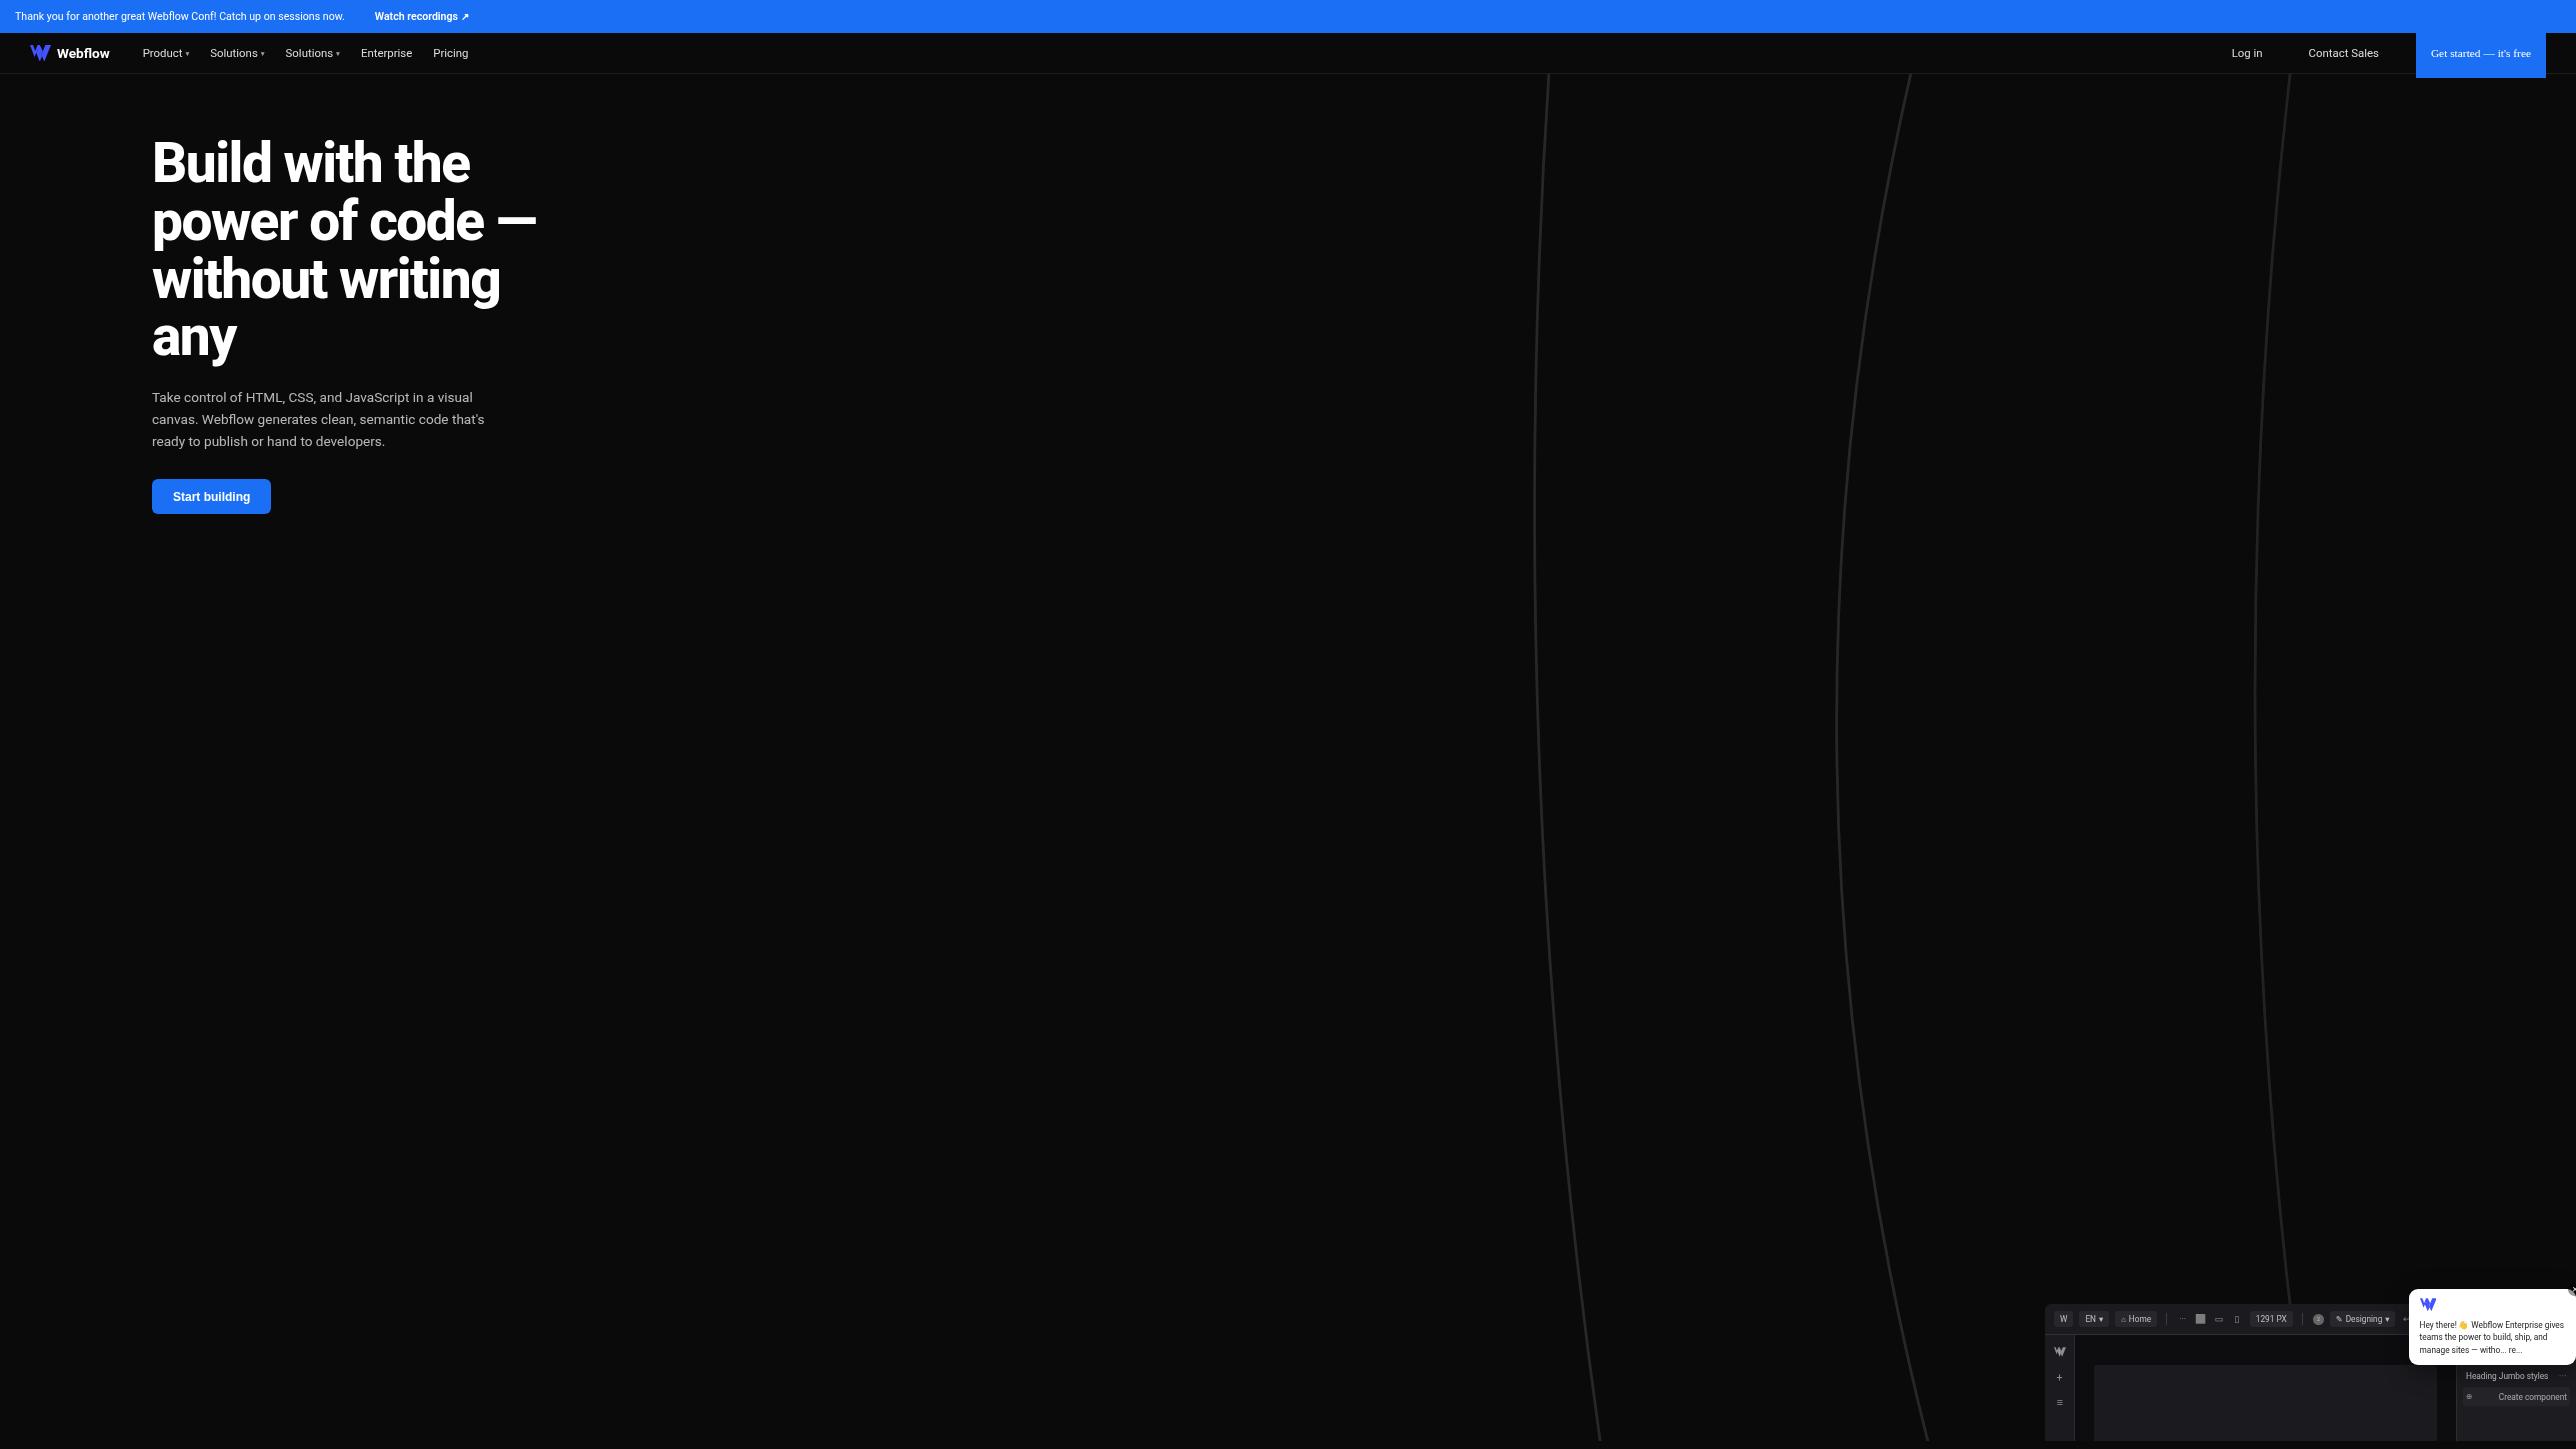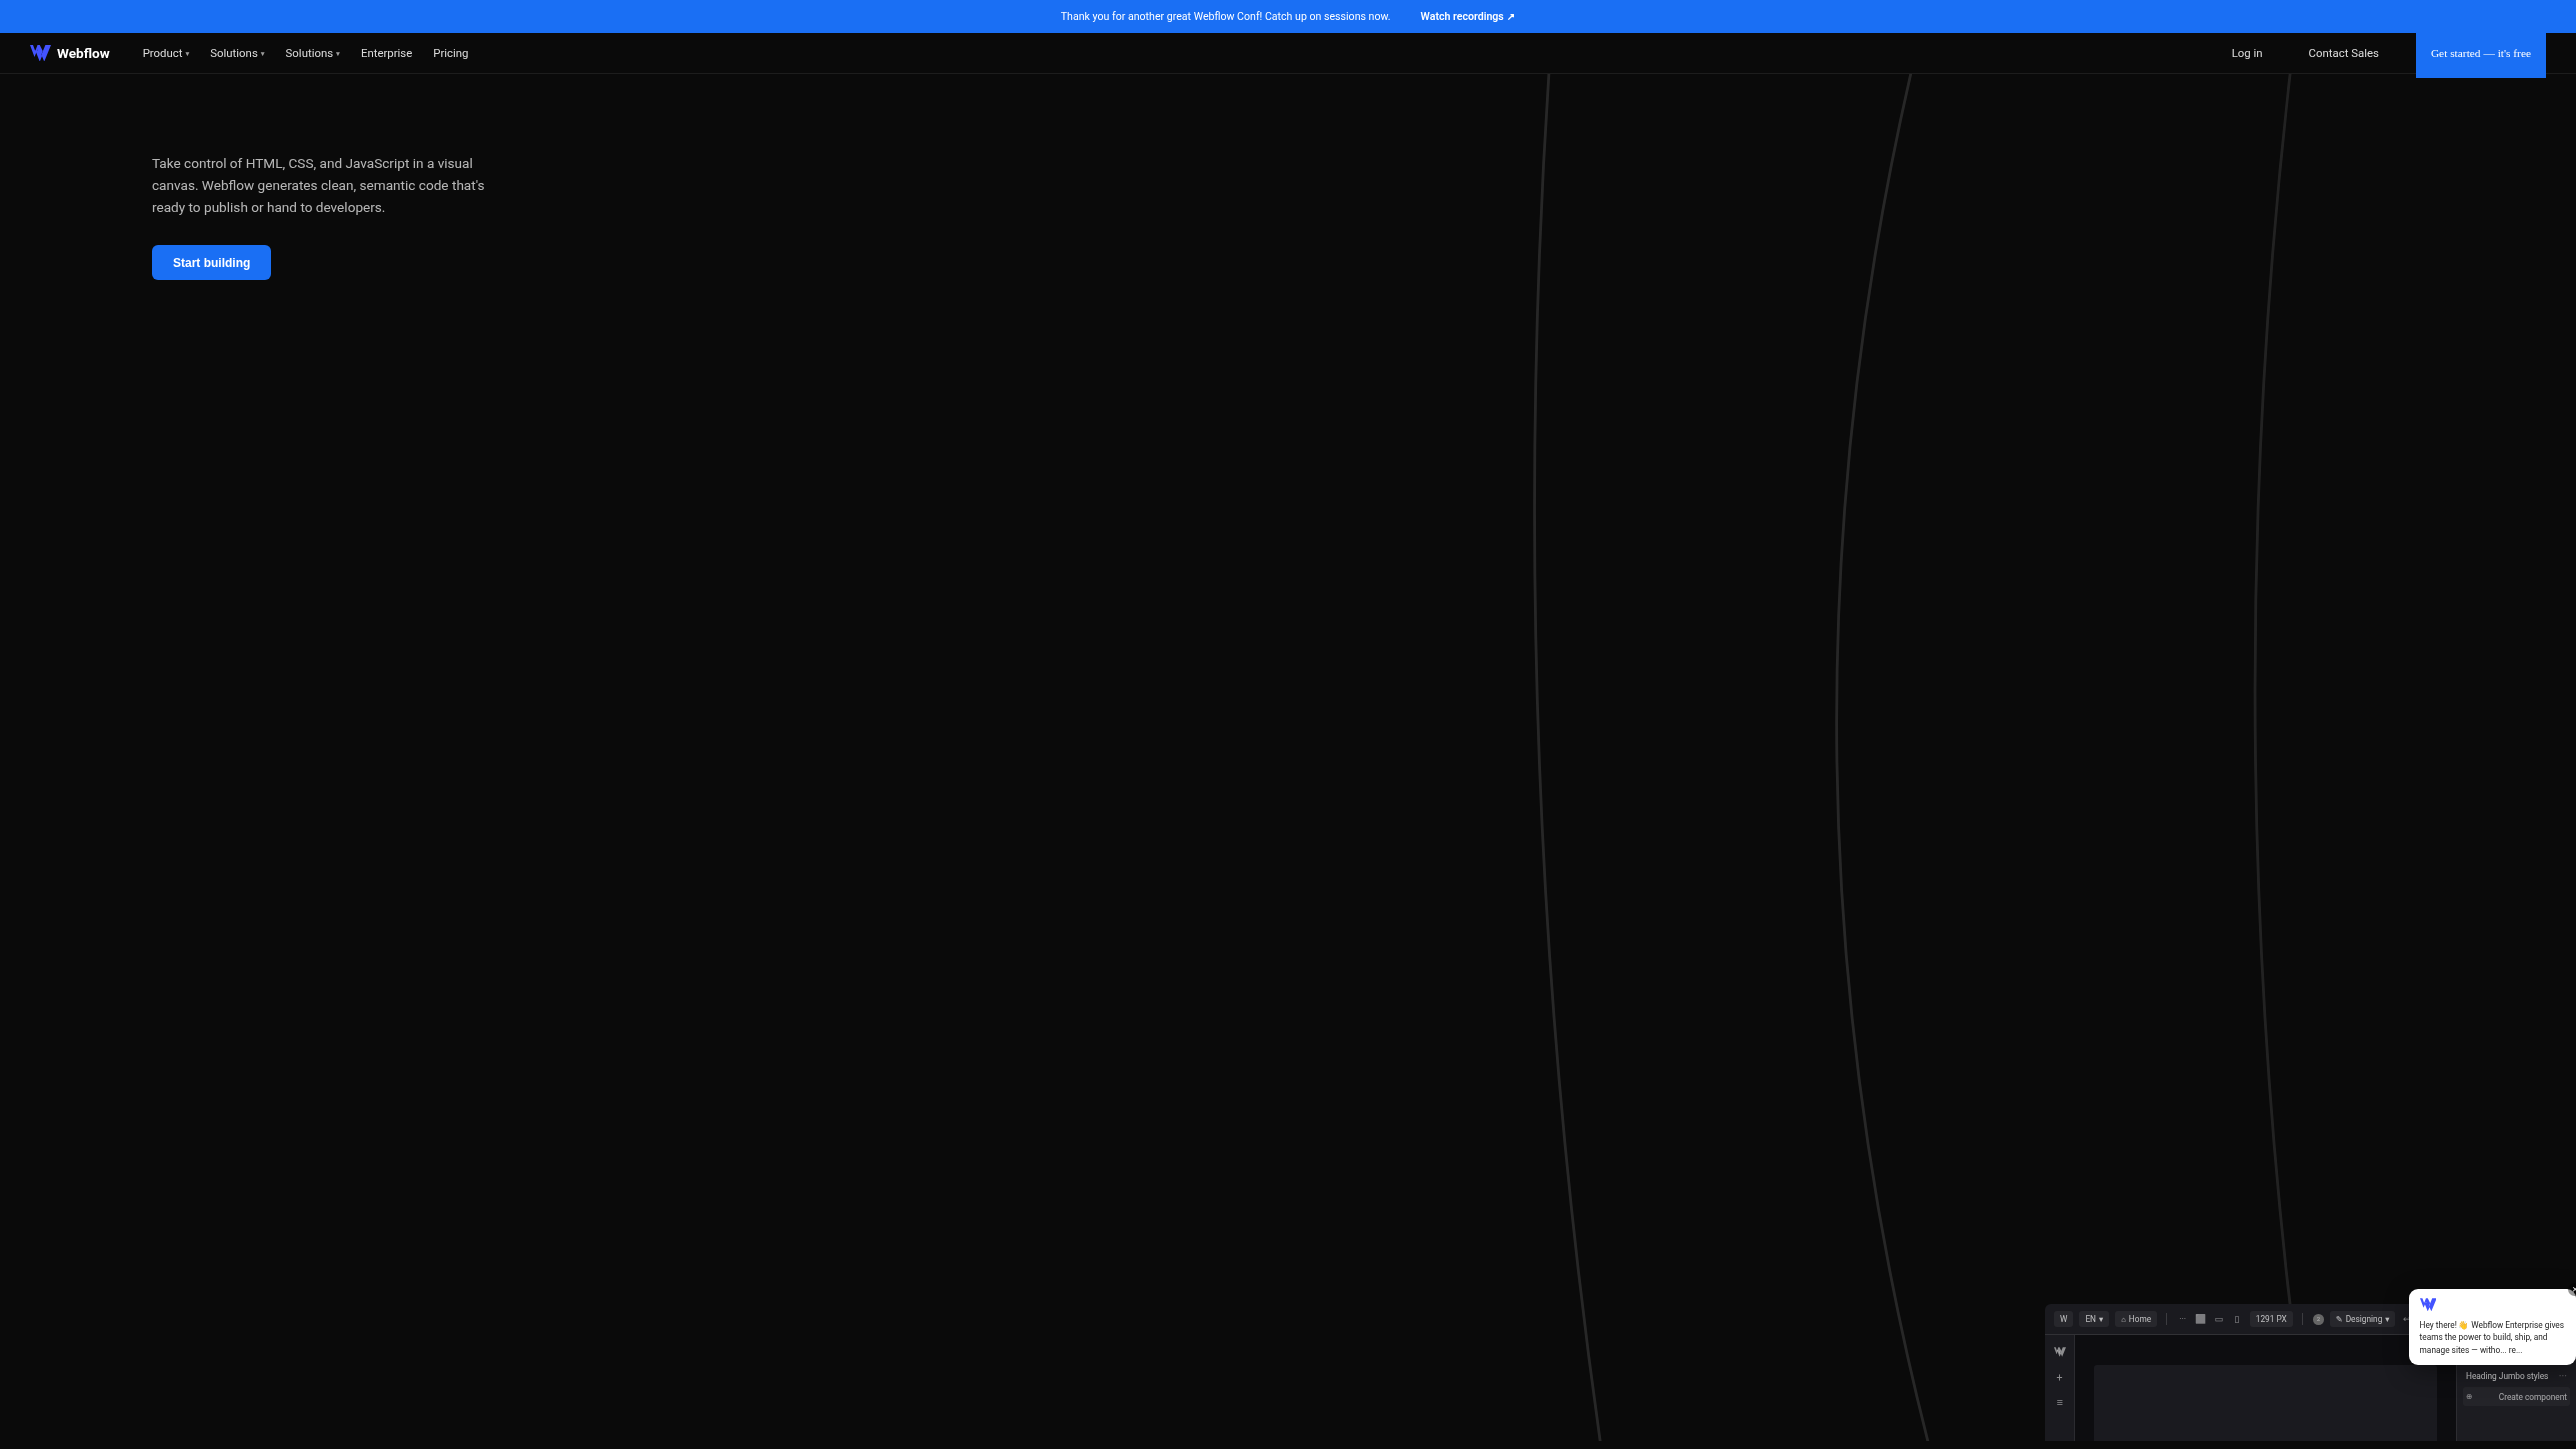--- a/index.html
+++ b/index.html
@@ -8,21 +8,20 @@
       background: #0a0a0a;
       color: #fff;
       overflow-x: hidden;
     }
 
     
     .announcement-bar {
       background: #1a6ff4;
       display: flex;
       align-items: center;
-      justify-content: center;
       gap: 30px;
       padding: 7.6px 15px;
       font-size: 10.6px;
       min-height: 33px;
     }
     .announcement-bar a {
       color: #fff;
       text-decoration: none;
       font-weight: 600;
       display: flex;
@@ -395,20 +394,21 @@
 
   <div class="hero-bg">
     <svg viewBox="0 0 900 800" preserveAspectRatio="xMidYMid slice">
       <path d="M 350 0 Q 320 400 380 800" stroke="rgba(255,255,255,0.12)" stroke-width="1.5" fill="none"></path>
       <path d="M 550 0 Q 450 400 560 800" stroke="rgba(255,255,255,0.12)" stroke-width="1.5" fill="none"></path>
       <path d="M 750 0 Q 700 400 760 800" stroke="rgba(255,255,255,0.1)" stroke-width="1.5" fill="none"></path>
     </svg>
   </div>
 
   <div class="hero-content">
+    <h1 class="hero-title">Build with the power of code — without writing any</h1>
     <p class="hero-subtitle">Take control of HTML, CSS, and JavaScript in a visual canvas. Webflow generates clean, semantic code that's ready to publish or hand to developers.</p>
     <button class="hero-cta">Start building</button>
   </div>
 
   <div class="editor-mockup">
 
     <div class="editor-toolbar">
       <div class="editor-toolbar-item">
         <span>W</span>
       </div>

